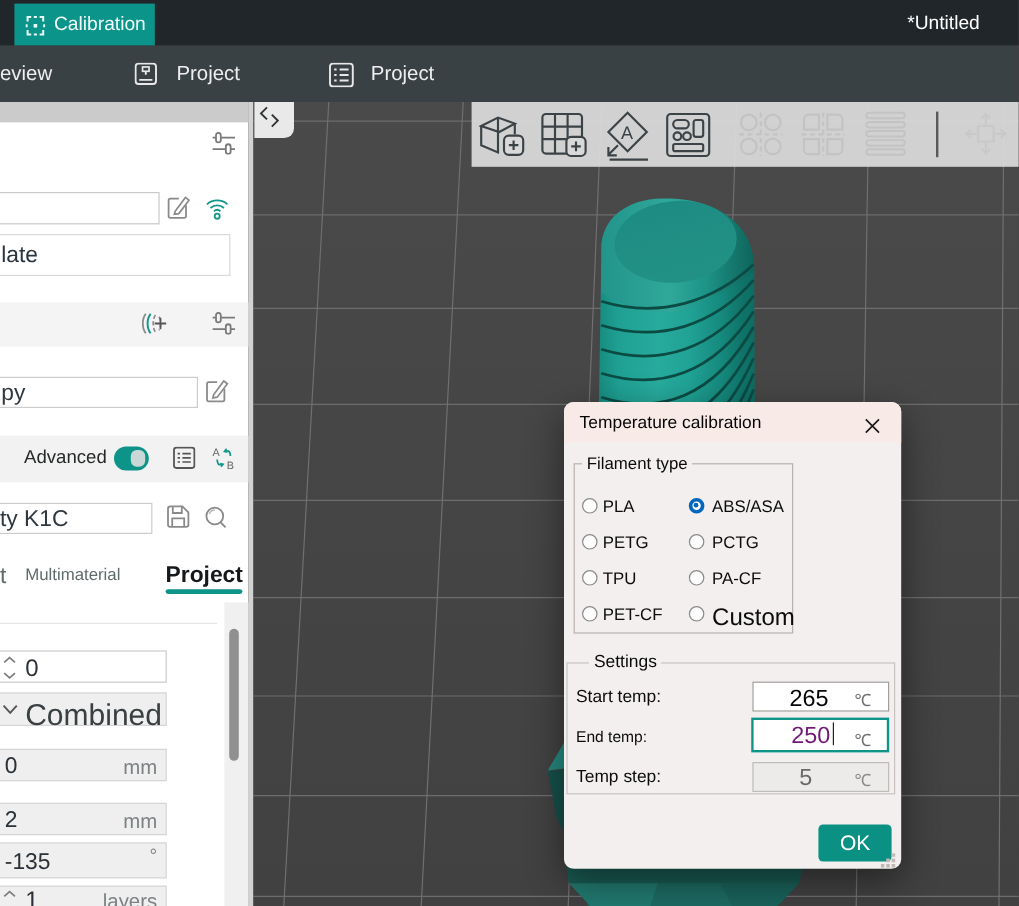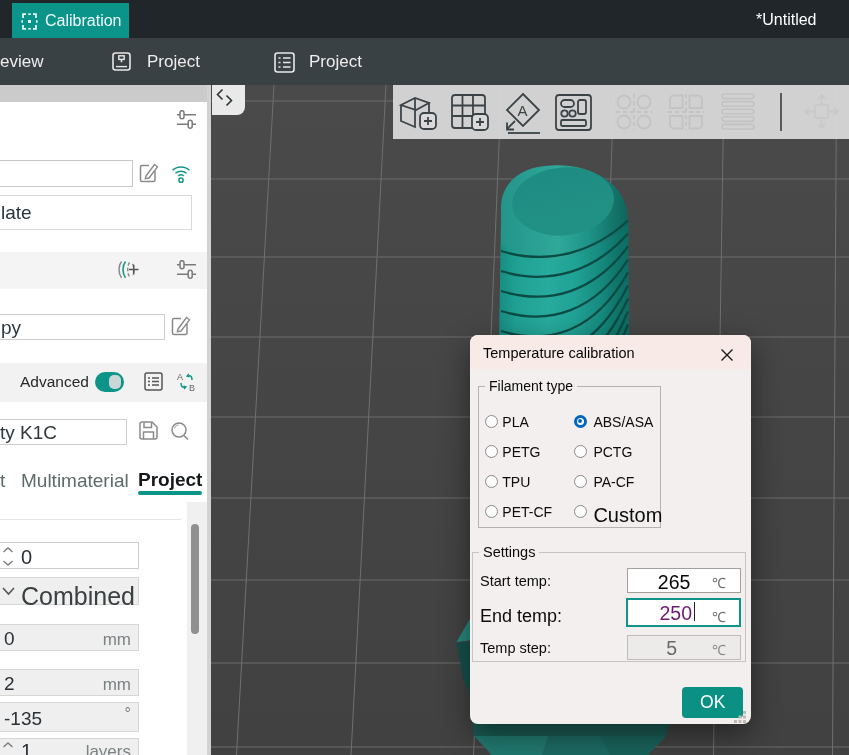--- a/index.html
+++ b/index.html
@@ -285,21 +285,21 @@
   <path d="M6,2.5 V7.5 H13.5 V2.5" stroke="#8a8a8a" stroke-width="1.5" fill="none"></path>
   <path d="M5.5,19 V12 H15.5 V19" stroke="#8a8a8a" stroke-width="1.5" fill="none"></path>
 </svg>
 <svg class="abs" style="left:170px;top:421px;" width="20" height="21" viewBox="0 0 20 21">
   <circle cx="9" cy="9" r="7" stroke="#8a8a8a" stroke-width="1.5" fill="none"></circle>
   <path d="M14,14.5 L18,18.5" stroke="#8a8a8a" stroke-width="1.6"></path>
   <path d="M4.5,7.5 C5,5.5 7,4 9,4" stroke="#b5b5b5" stroke-width="1.2" fill="none"></path>
 </svg>
 
 <div class="abs" style="left:0;top:470px;font-size:19px;color:#5f6a6a;">t</div>
-<div class="abs" style="left:21px;top:470px;font-size:19px;color:#5f6a6a;">Multimaterial</div>
+<div class="abs" style="left:21px;top:470px;font-size:14px;color:#5f6a6a;">Multimaterial</div>
 <div class="abs" style="left:138px;top:469px;font-size:19px;font-weight:bold;color:#15191c;">Project</div>
 <div class="abs" style="left:138px;top:491px;width:64px;height:4px;background:#0d9488;border-radius:2px;"></div>
 <div class="abs" style="left:0;top:519px;width:181px;height:1px;background:#e5e5e5;"></div>
 
 <div class="abs" style="left:187px;top:502px;width:20px;height:253px;background:#f0f0f0;"></div>
 <div class="abs" style="left:191px;top:524px;width:8px;height:110px;background:#909090;border-radius:4px;"></div>
 
 <div class="abs" style="left:-1px;top:542px;width:140px;height:27px;background:#fff;border:1px solid #cbcbcb;box-sizing:border-box;"></div>
 <svg class="abs" style="left:2px;top:546px;" width="12" height="21" viewBox="0 0 12 21">
   <path d="M1.5,6 L6,2 L10.5,6" stroke="#7d7d7d" stroke-width="1.4" fill="none"></path>
@@ -350,27 +350,27 @@
   <div class="abs" style="left:14.5px;top:140.1px;width:13px;height:13px;border-radius:50%;background:#fdfdfd;border:1.2px solid #8a8a8a;box-sizing:border-box;"></div>
   <div class="abs" style="left:32.3px;top:139.3px;font-size:14px;color:#0c0c0c;">TPU</div>
   <div class="abs" style="left:103.8px;top:140.1px;width:13px;height:13px;border-radius:50%;background:#fdfdfd;border:1.2px solid #8a8a8a;box-sizing:border-box;"></div>
   <div class="abs" style="left:123.4px;top:139.3px;font-size:14px;color:#0c0c0c;">PA-CF</div>
   <div class="abs" style="left:14.5px;top:169.9px;width:13px;height:13px;border-radius:50%;background:#fdfdfd;border:1.2px solid #8a8a8a;box-sizing:border-box;"></div>
   <div class="abs" style="left:32.3px;top:169.1px;font-size:14px;color:#0c0c0c;">PET-CF</div>
   <div class="abs" style="left:103.8px;top:169.9px;width:13px;height:13px;border-radius:50%;background:#fdfdfd;border:1.2px solid #8a8a8a;box-sizing:border-box;"></div>
   <div class="abs" style="left:123.4px;top:169.1px;font-size:20px;color:#0c0c0c;">Custom</div>
 
   <fieldset class="abs" style="left:2px;top:209px;width:272px;height:116px;border:1px solid #c6c3c1;margin:0;padding:0;">
-    <legend style="margin-left:6px;padding:0 4px;font-size:14.5px;color:#0a0a0a;">Settings</legend>
+    <legend style="margin-left:18px;padding:0 4px;font-size:14.5px;color:#0a0a0a;">Settings</legend>
   </fieldset>
   <div class="abs" style="left:10px;top:237.5px;font-size:14.5px;color:#0c0c0c;">Start temp:</div>
   <div class="abs" style="left:157px;top:233px;width:113.6px;height:25.2px;background:#fff;border:1px solid #a19e9c;box-sizing:border-box;"></div>
   <div class="abs" style="left:157px;top:235.5px;width:63.4px;text-align:right;font-size:19.5px;color:#050505;">265</div>
   <div class="abs" style="left:242px;top:238px;font-size:14px;color:#6e6e6e;">℃</div>
-  <div class="abs" style="left:10px;top:271px;font-size:18px;color:#0c0c0c;">End temp:</div>
+  <div class="abs" style="left:10px;top:271px;font-size:13px;color:#0c0c0c;">End temp:</div>
   <div class="abs" style="left:156px;top:263px;width:115.3px;height:28.7px;background:#fff;border:2px solid #0f9489;box-sizing:border-box;"></div>
   <div class="abs" style="left:156px;top:267px;width:66px;text-align:right;font-size:19.5px;color:#701a75;">250</div>
   <div class="abs" style="left:223.5px;top:267px;width:1.5px;height:19px;background:#222;"></div>
   <div class="abs" style="left:242px;top:271.5px;font-size:14px;color:#6e6e6e;">℃</div>
   <div class="abs" style="left:10px;top:304.5px;font-size:14.5px;color:#0c0c0c;">Temp step:</div>
   <div class="abs" style="left:157px;top:299.7px;width:113.6px;height:24.9px;background:#ecebea;border:1px solid #bfbcba;box-sizing:border-box;"></div>
   <div class="abs" style="left:157px;top:302px;width:50px;text-align:right;font-size:19.5px;color:#6a6a6a;">5</div>
   <div class="abs" style="left:242px;top:304.7px;font-size:14px;color:#8a8a8a;">℃</div>
 
   <div class="abs" style="left:212.4px;top:352.3px;width:60.6px;height:31.2px;background:#0a9184;border-radius:4px;text-align:center;">

